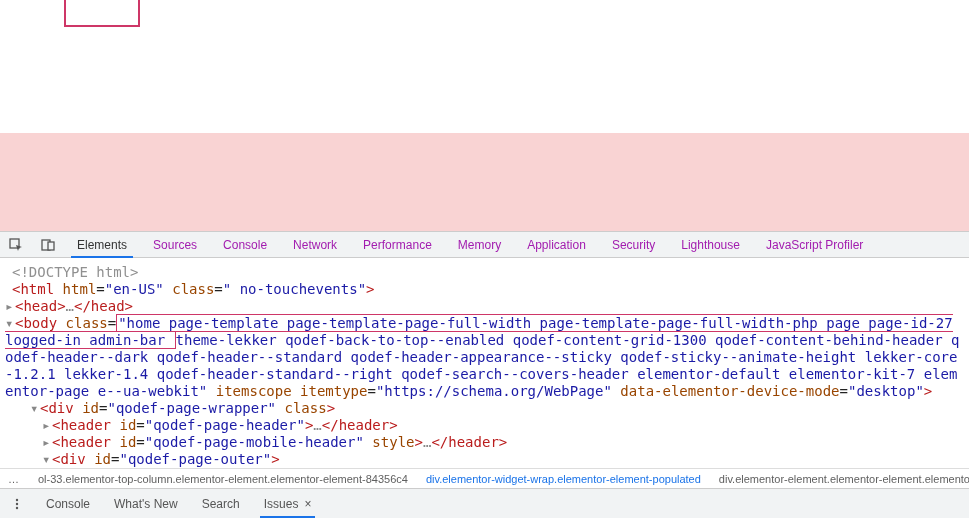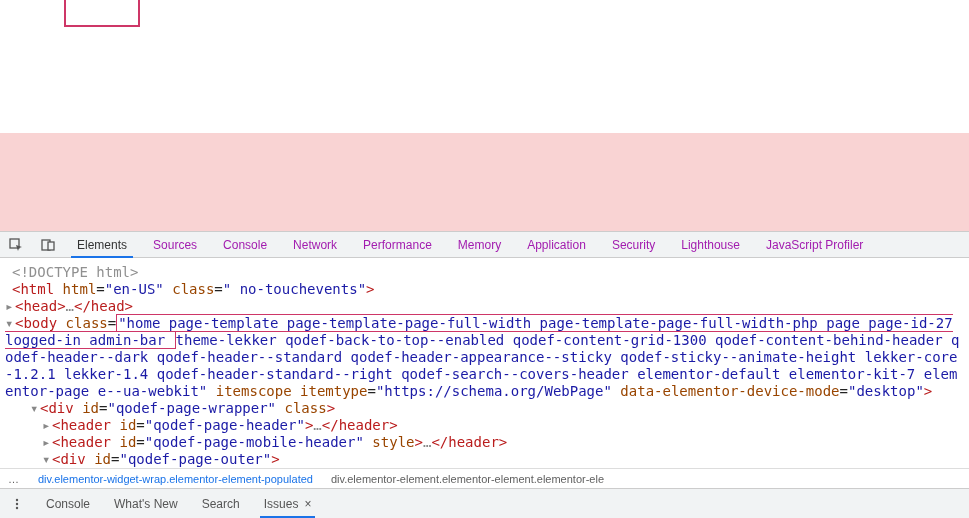--- a/index.html
+++ b/index.html
@@ -105,20 +105,21 @@
   <div class="line ind3"><span class="caret">▸</span><span class="tag">&lt;header</span> <span class="attr-n">id</span>=<span class="attr-v">"qodef-page-header"</span><span class="tag">&gt;</span><span class="ellips">…</span><span class="tag">&lt;/header&gt;</span></div>
 
   <div class="line ind3"><span class="caret">▸</span><span class="tag">&lt;header</span> <span class="attr-n">id</span>=<span class="attr-v">"qodef-page-mobile-header"</span> <span class="attr-n">style</span><span class="tag">&gt;</span><span class="ellips">…</span><span class="tag">&lt;/header&gt;</span></div>
 
   <div class="line ind3"><span class="caret">▾</span><span class="tag">&lt;div</span> <span class="attr-n">id</span>=<span class="attr-v">"qodef-page-outer"</span><span class="tag">&gt;</span></div>
 
 </div>
 
 <div class="crumb-bar">
   <span class="ell">…</span>
+  <span class="crumb">ol-33.elementor-top-column.elementor-element.elementor-element-84356c4</span>
   <span class="crumb hl">div.elementor-widget-wrap.elementor-element-populated</span>
   <span class="crumb">div.elementor-element.elementor-element.elementor-ele</span>
 </div>
 
 <div class="drawer">
   <div class="kebab">
     <svg width="14" height="14" viewBox="0 0 14 14">
         <circle cx="7" cy="3" r="1.2" fill="#555"></circle>
         <circle cx="7" cy="7" r="1.2" fill="#555"></circle>
         <circle cx="7" cy="11" r="1.2" fill="#555"></circle>

